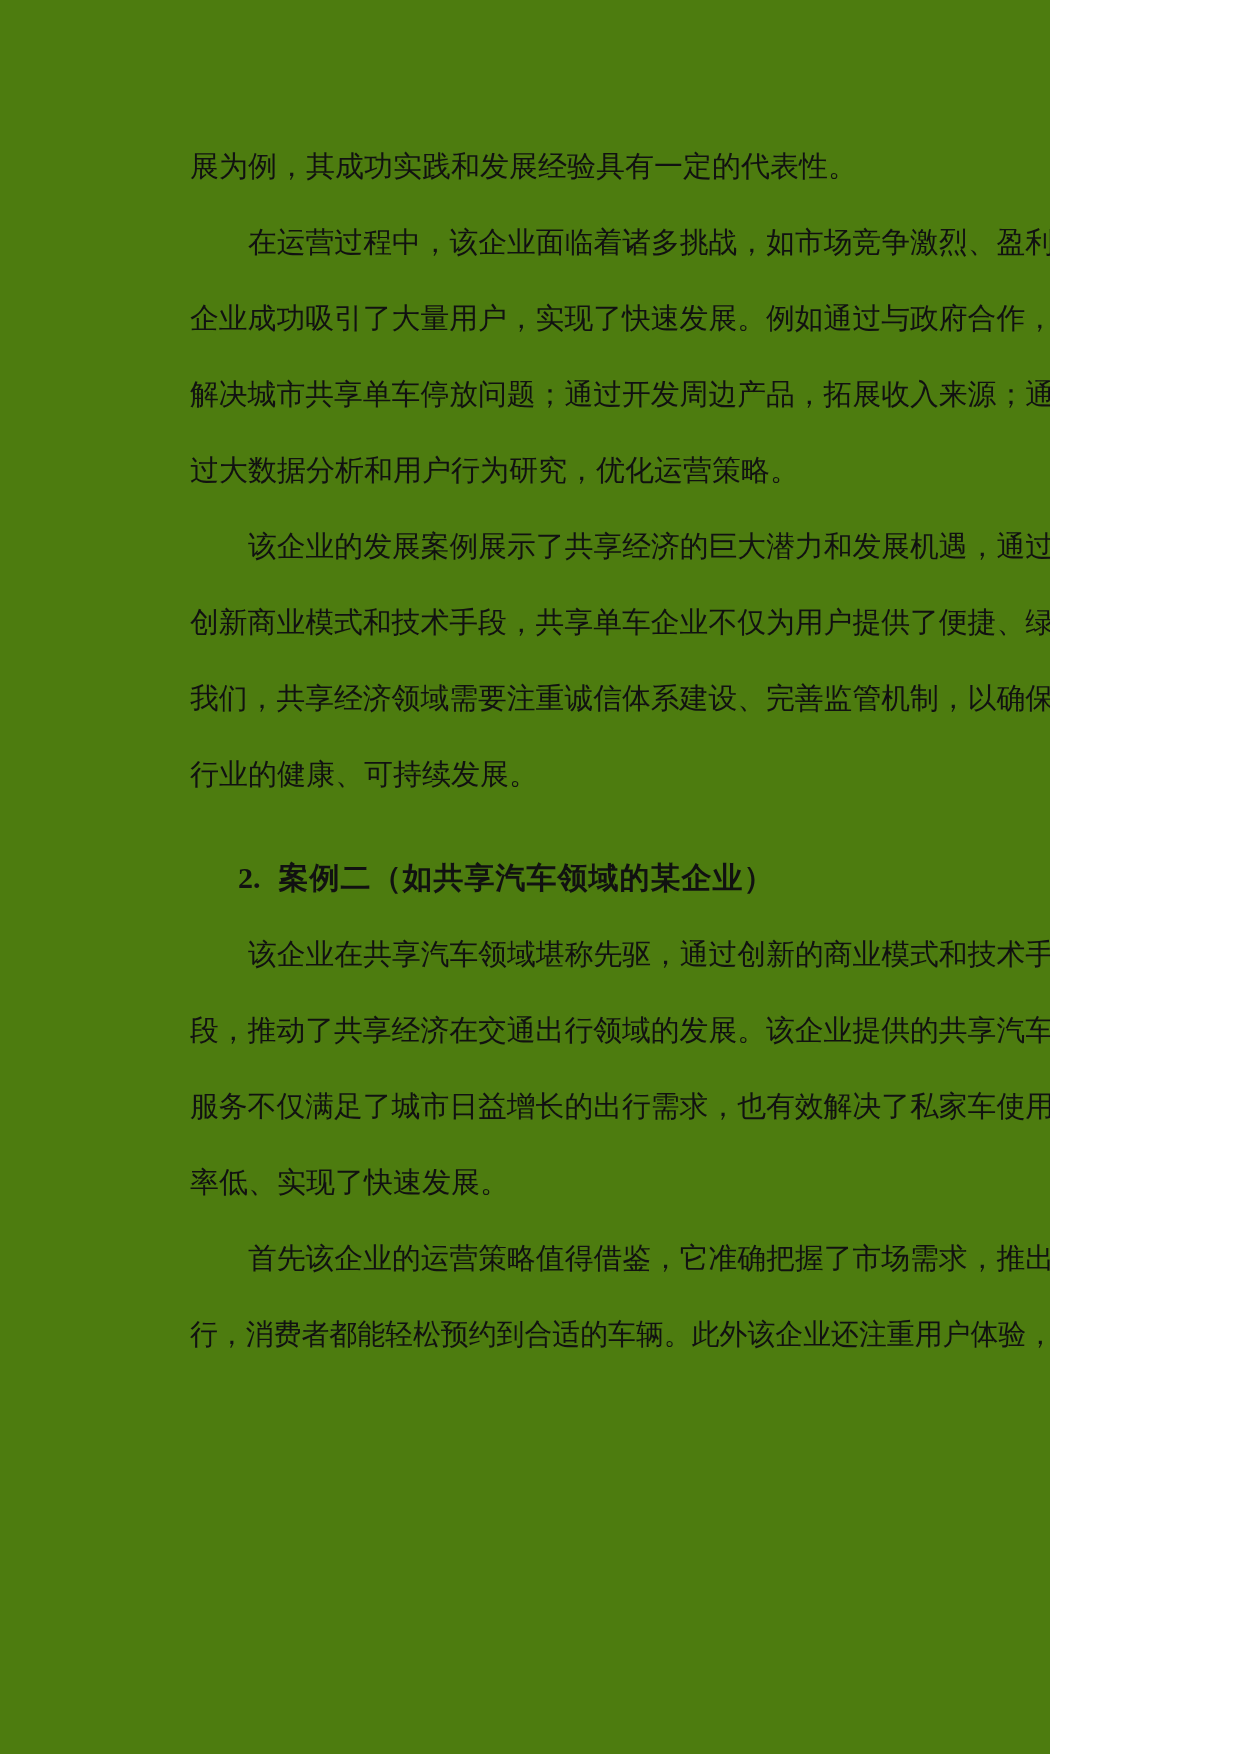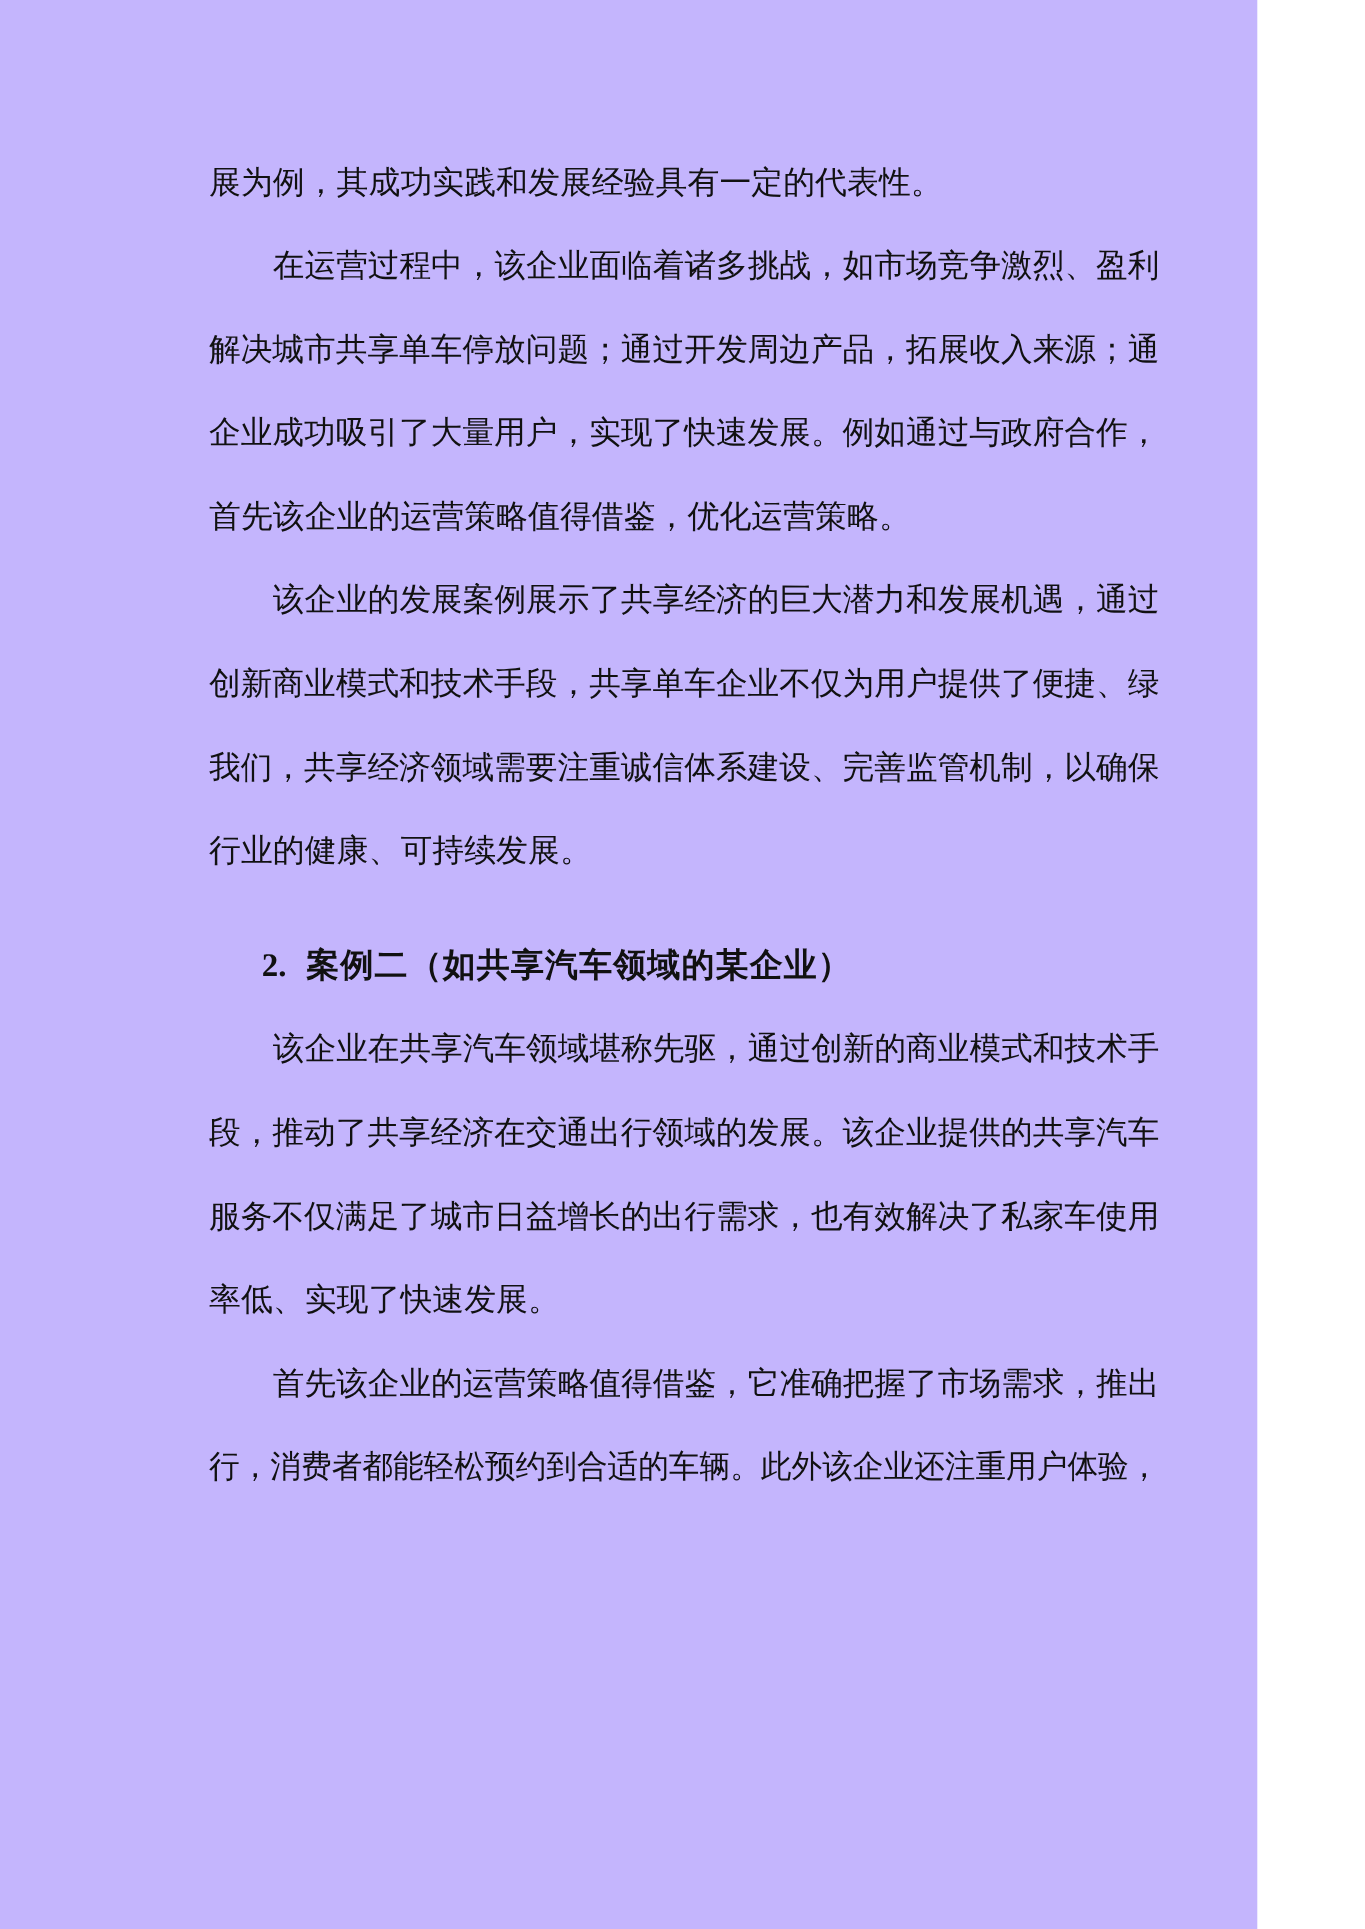--- a/index.html
+++ b/index.html
@@ -2,23 +2,23 @@
 <html lang="zh"><head>
 <meta charset="utf-8">
 <style>
   html, body {
     margin: 0;
     padding: 0;
     background: #ffffff;
   }
   .page {
     position: relative;
-    width: 1143px;
+    width: 1050px;
     height: 1754px;
-    background: #c4b5fd;
+    background: #4d7c0f;
     overflow: hidden;
     font-family: "Liberation Serif", "DejaVu Serif", serif;
     color: #111111;
   }
   .text-block {
     position: absolute;
     left: 190px;
     top: 128px;
     width: 864px;
   }
@@ -57,23 +57,23 @@
 </head>
 <body>
 
 <div class="page">
   <div class="text-block" id="text-block">
       <div class="paragraph">
         <div class="line"><span class="ls">展为例，其成功实践和发展经验具有一定的代表性。</span></div>
       </div>
       <div class="paragraph">
         <div class="line indent"><span class="ls" style="transform: scaleX(0.992611);">在运营过程中，该企业面临着诸多挑战，如市场竞争激烈、盈利</span></div>
+        <div class="line"><span class="ls" style="transform: scaleX(0.993103);">企业成功吸引了大量用户，实现了快速发展。例如通过与政府合作，</span></div>
         <div class="line"><span class="ls" style="transform: scaleX(0.993103);">解决城市共享单车停放问题；通过开发周边产品，拓展收入来源；通</span></div>
-        <div class="line"><span class="ls" style="transform: scaleX(0.993103);">企业成功吸引了大量用户，实现了快速发展。例如通过与政府合作，</span></div>
-        <div class="line"><span class="ls">首先该企业的运营策略值得借鉴，优化运营策略。</span></div>
+        <div class="line"><span class="ls">过大数据分析和用户行为研究，优化运营策略。</span></div>
       </div>
       <div class="paragraph">
         <div class="line indent"><span class="ls" style="transform: scaleX(0.992611);">该企业的发展案例展示了共享经济的巨大潜力和发展机遇，通过</span></div>
         <div class="line"><span class="ls" style="transform: scaleX(0.993103);">创新商业模式和技术手段，共享单车企业不仅为用户提供了便捷、绿</span></div>
         <div class="line"><span class="ls" style="transform: scaleX(0.993103);">我们，共享经济领域需要注重诚信体系建设、完善监管机制，以确保</span></div>
         <div class="line"><span class="ls">行业的健康、可持续发展。</span></div>
       </div>
       <div class="heading"><span class="num">2.</span><span class="htext">案例二（如共享汽车领域的某企业）</span></div>
       <div class="paragraph">
         <div class="line indent"><span class="ls" style="transform: scaleX(0.992611);">该企业在共享汽车领域堪称先驱，通过创新的商业模式和技术手</span></div>

